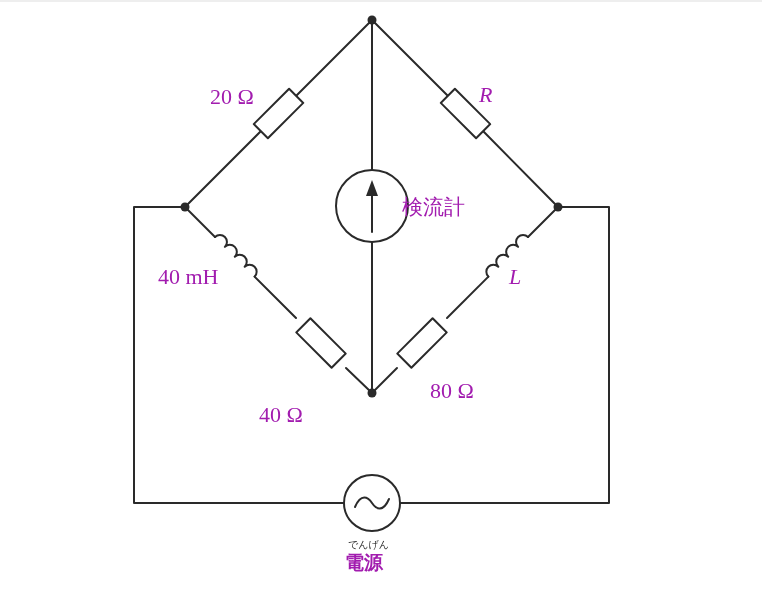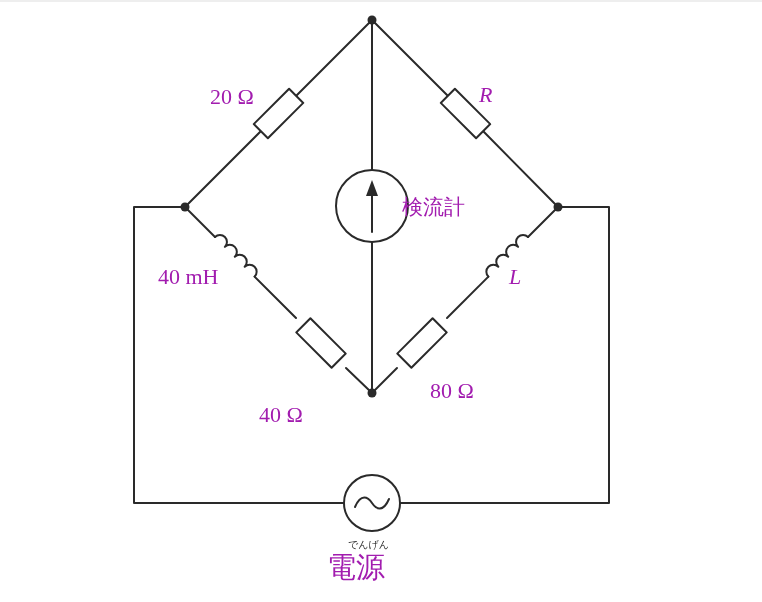--- a/index.html
+++ b/index.html
@@ -91,13 +91,13 @@
 </svg>
 
 <div class="lbl" style="left:210px;top:86px;">20 Ω</div>
 <div class="lbl it" style="left:479px;top:84px;">R</div>
 <div class="jp lbl" style="left:402px;top:197px;font-size:21px;">検流計</div>
 <div class="lbl" style="left:158px;top:266px;">40 mH</div>
 <div class="lbl it" style="left:509px;top:266px;">L</div>
 <div class="lbl" style="left:259px;top:373px;margin-top:31px;">40 Ω</div>
 <div class="lbl" style="left:430px;top:380px;">80 Ω</div>
 <div class="ruby" style="left:348px;top:538px;">でんげん</div>
-<div class="jp lbl" style="left:327px;top:553px;font-size:29px;font-weight:normal;">電源</div>
+<div class="jp lbl" style="left:345px;top:553px;font-size:19px;font-weight:bold;">電源</div>
 
 </body></html>

